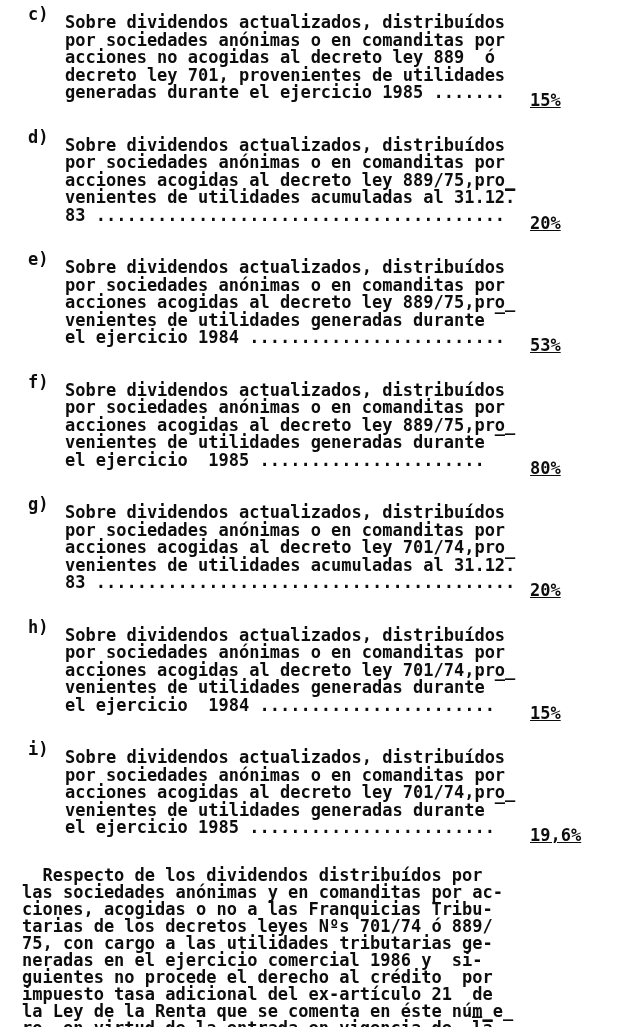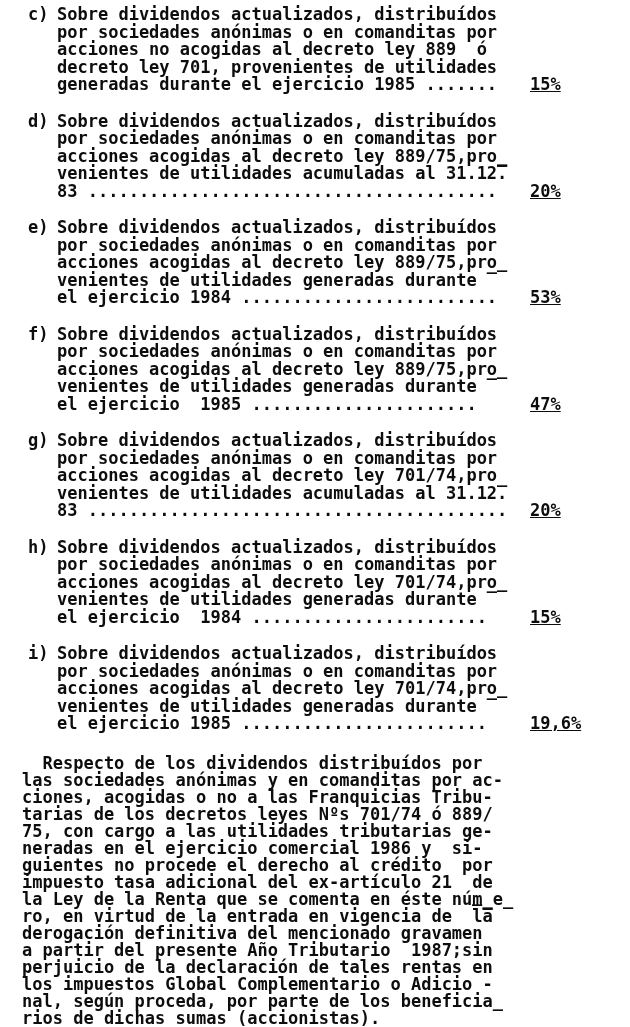--- a/index.html
+++ b/index.html
@@ -28,21 +28,21 @@
     display: flex;
     align-items: flex-start;
   }
   .letter {
     flex: none;
     width: 29px;
     line-height: 17.5px;
     white-space: pre;
   }
   .body {
-    margin: 0;
+    margin: 8px;
     font: inherit;
     line-height: 17.5px;
     white-space: pre;
   }
   .rate {
     position: absolute;
     left: 502px;
     bottom: 0;
     line-height: 17.5px;
     white-space: pre;
@@ -98,21 +98,21 @@
 
   <div class="item">
     <div class="item-row">
       <span class="letter">f)</span>
       <pre class="body">Sobre dividendos actualizados, distribuídos
 por sociedades anónimas o en comanditas por
 acciones acogidas al decreto ley 889/75,pro̲
 venientes de utilidades generadas durante ‾
 el ejercicio  1985 ......................</pre>
     </div>
-    <span class="rate">47%</span>
+    <span class="rate">80%</span>
   </div>
 
   <div class="item">
     <div class="item-row">
       <span class="letter">g)</span>
       <pre class="body">Sobre dividendos actualizados, distribuídos
 por sociedades anónimas o en comanditas por
 acciones acogidas al decreto ley 701/74,pro
 venientes de utilidades acumuladas al 31.12̅.
 83 .........................................</pre>

